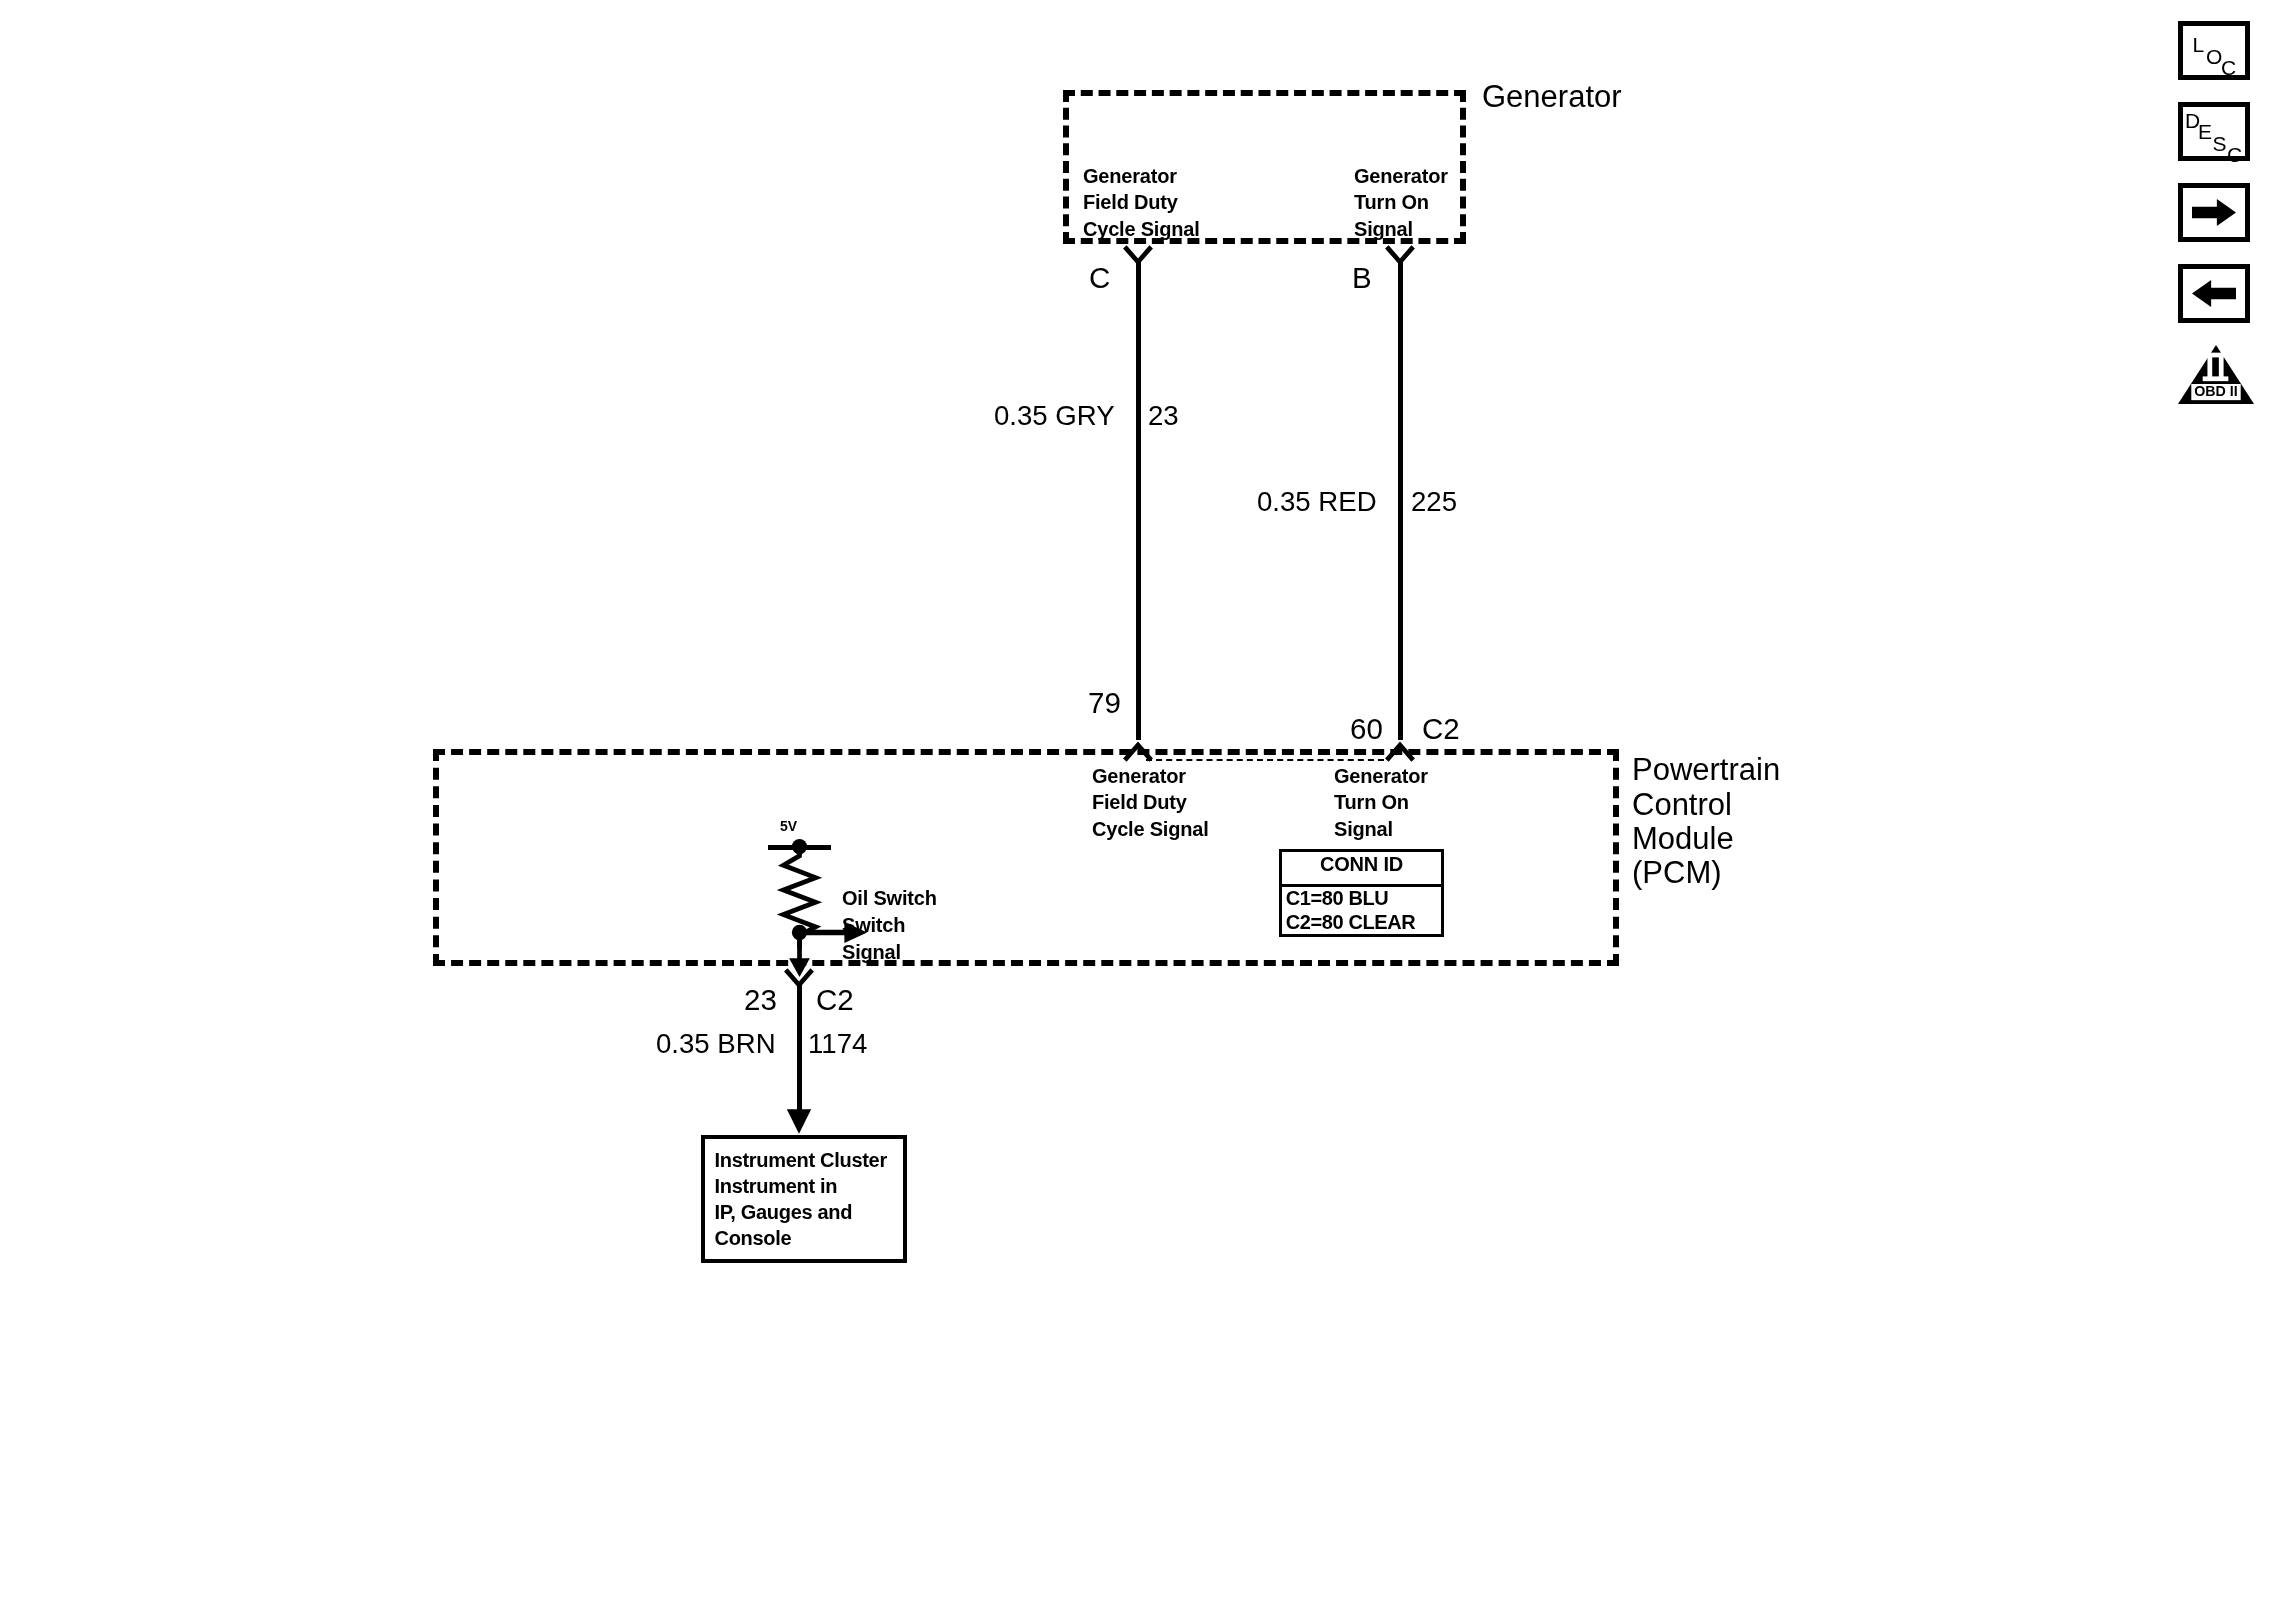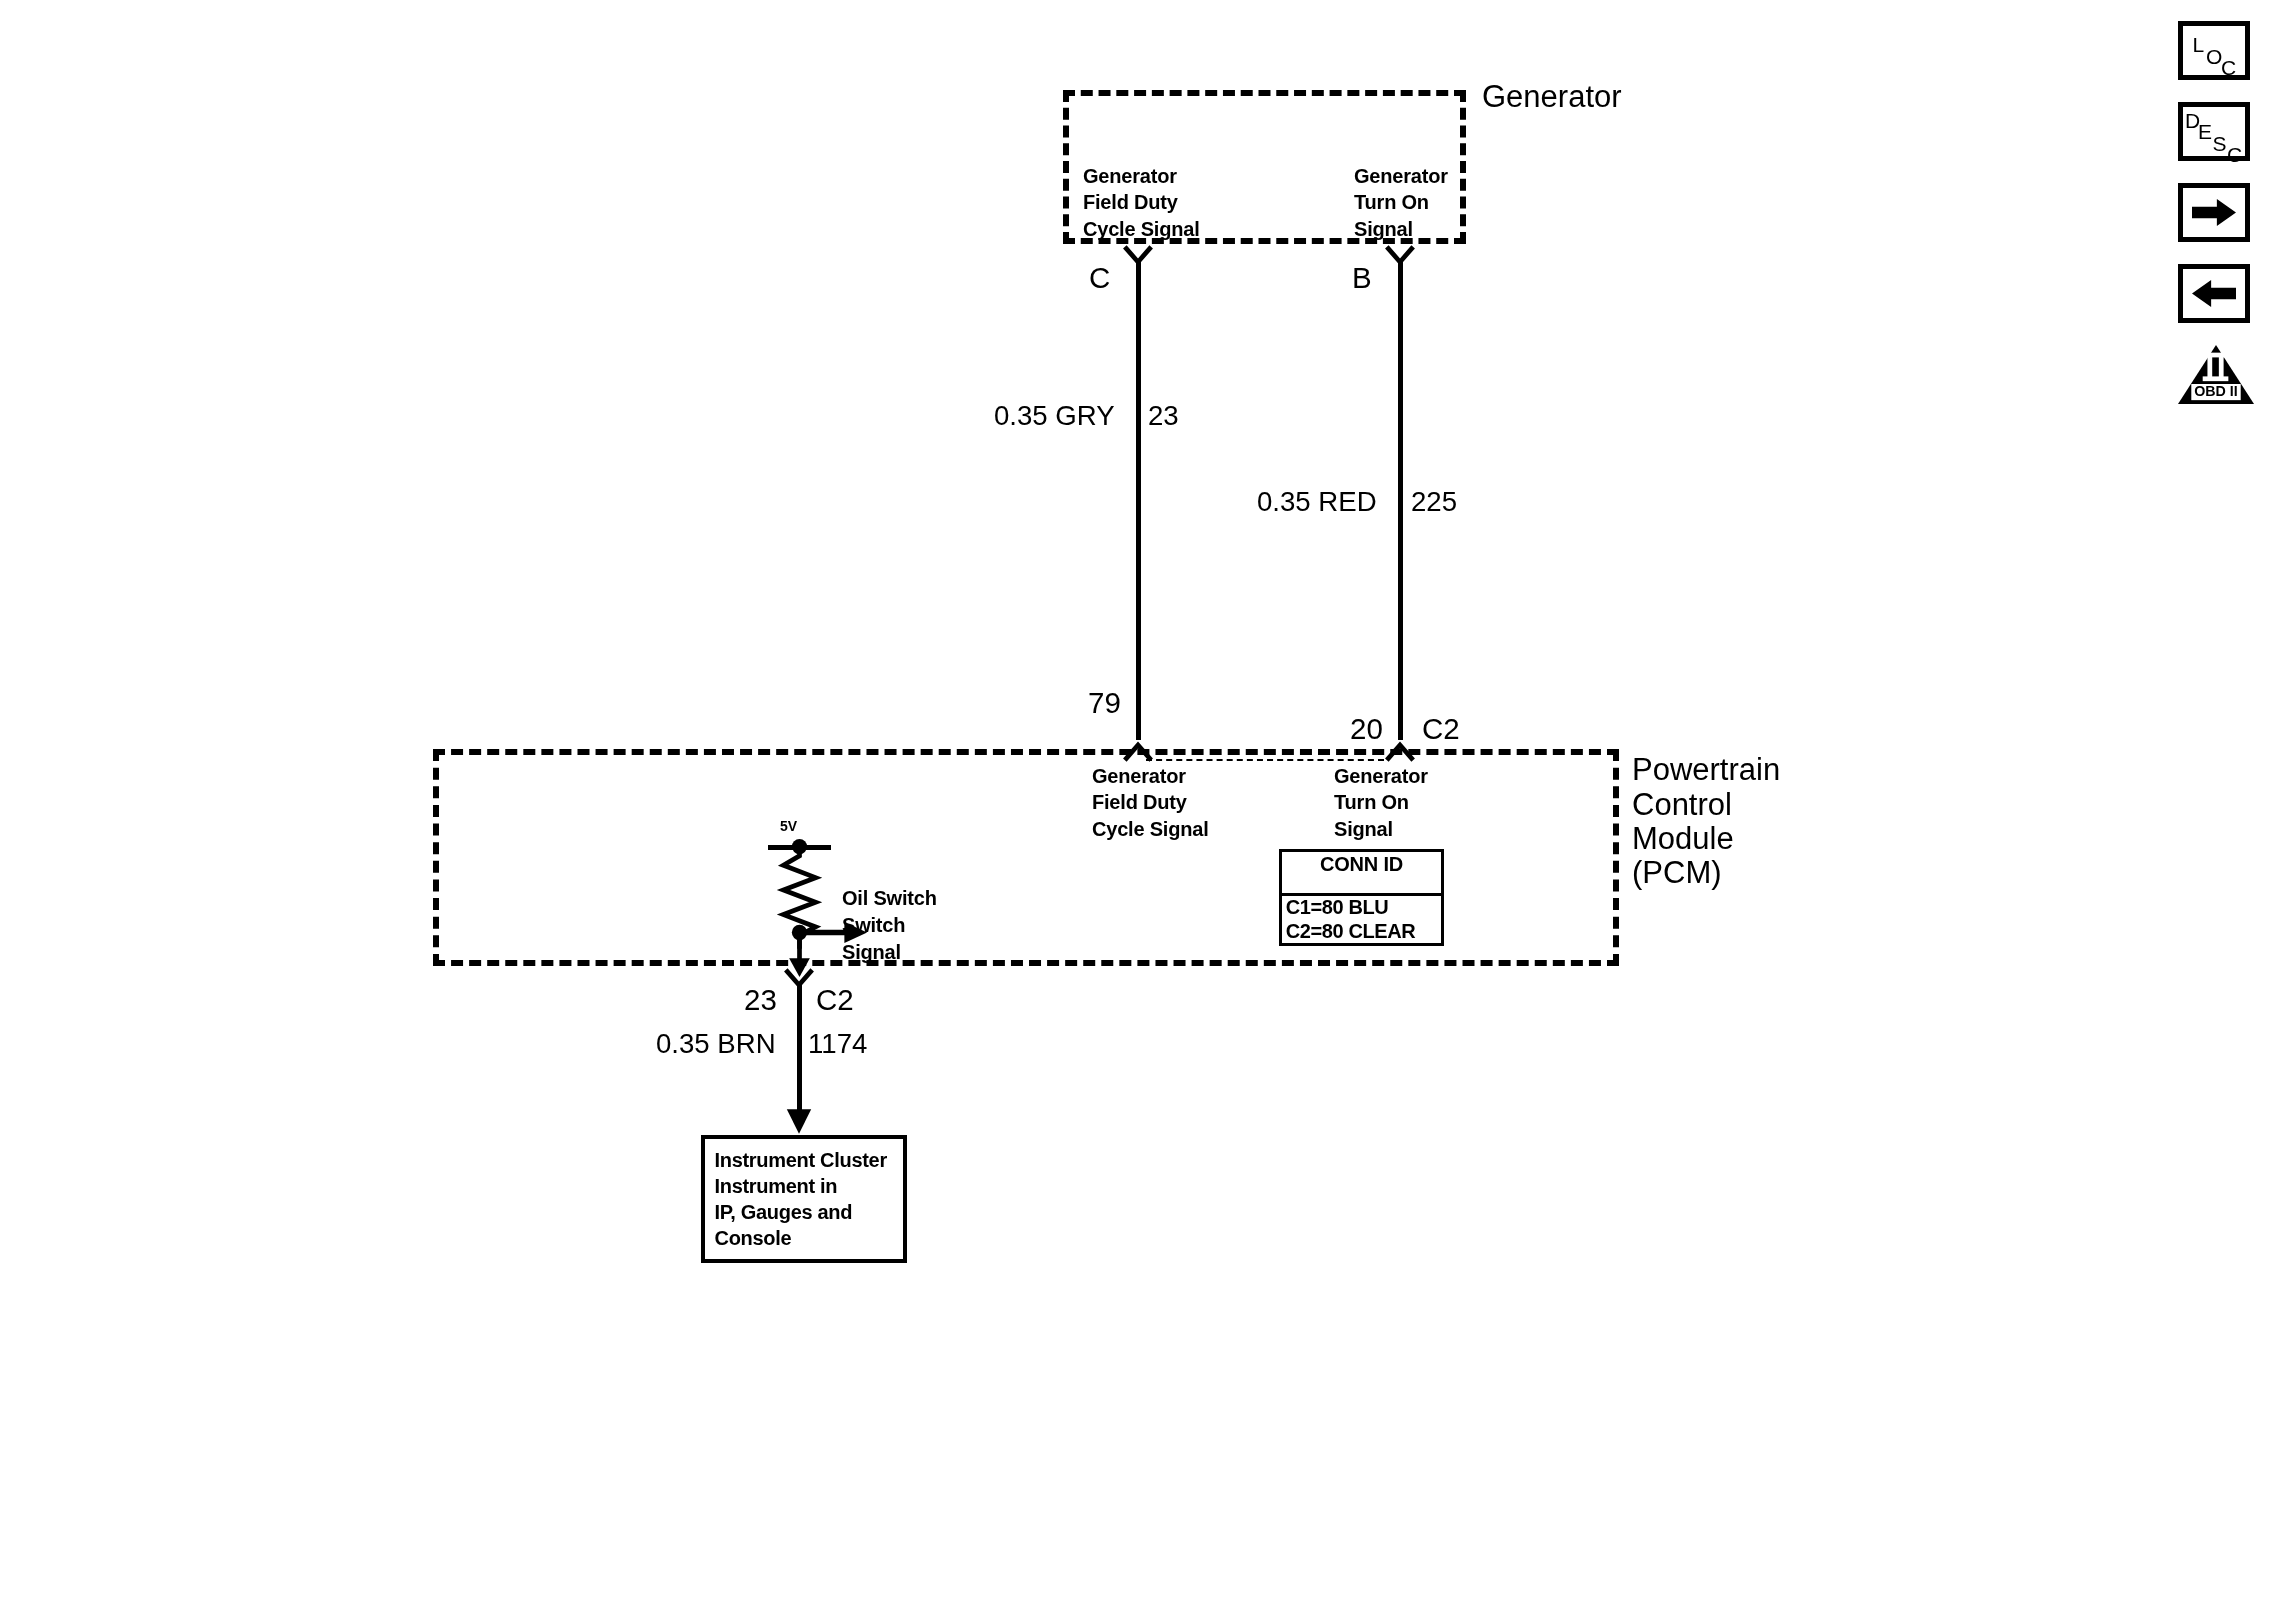--- a/index.html
+++ b/index.html
@@ -69,21 +69,21 @@
     top: 849px;
     width: 165px;
     border: 3.8px solid #000;
     box-sizing: border-box;
     background: #fff;
   }
   #conn-id-box .cid-head {
     text-align: center;
     font-size: 20px;
     font-weight: bold;
-    padding: 1px 0 17px;
+    padding: 1px 0 8px;
     border-bottom: 3.8px solid #000;
     letter-spacing: -0.2px;
   }
   #conn-id-box .cid-row {
     font-size: 20px;
     font-weight: bold;
     padding: 0 0 0 3.8px;
     letter-spacing: -0.4px;
     line-height: 1.18;
   }
@@ -186,21 +186,21 @@
   <svg class="ysym" style="left:1119px; top:730px;" width="38" height="32" viewBox="0 0 40 34">
     <path d="M6 32 L20 16 L34 32" stroke="#000" stroke-width="5" fill="none"></path>
   </svg>
   <svg class="ysym" style="left:1381px; top:730px;" width="38" height="32" viewBox="0 0 40 34">
     <path d="M6 32 L20 16 L34 32" stroke="#000" stroke-width="5" fill="none"></path>
   </svg>
 
   <div class="thin-dash" style="left:1146px; top:759px; width:238px;"></div>
 
   <div class="txt t-pin" style="left:1088px; top:685px;">79</div>
-  <div class="txt t-pin" style="left:1350px; top:711px;">20</div>
+  <div class="txt t-pin" style="left:1350px; top:711px;">60</div>
   <div class="txt t-pin" style="left:1422px; top:711px;">C2</div>
 
   <div class="dashbox" id="pcm-box" style="left:433px; top:749px; width:1186px; height:217px;"></div>
 
   <div class="txt t-big" style="left:1632px; top:751px;text-align:right;">Powertrain</div>
   <div class="txt t-big" style="left:1632px; top:786px;">Control</div>
   <div class="txt t-big" style="left:1632px; top:820px;">Module</div>
   <div class="txt t-big" style="left:1632px; top:854px;">(PCM)</div>
 
   <div class="txt t-small" style="left:1092px; top:764px;">Generator</div>

